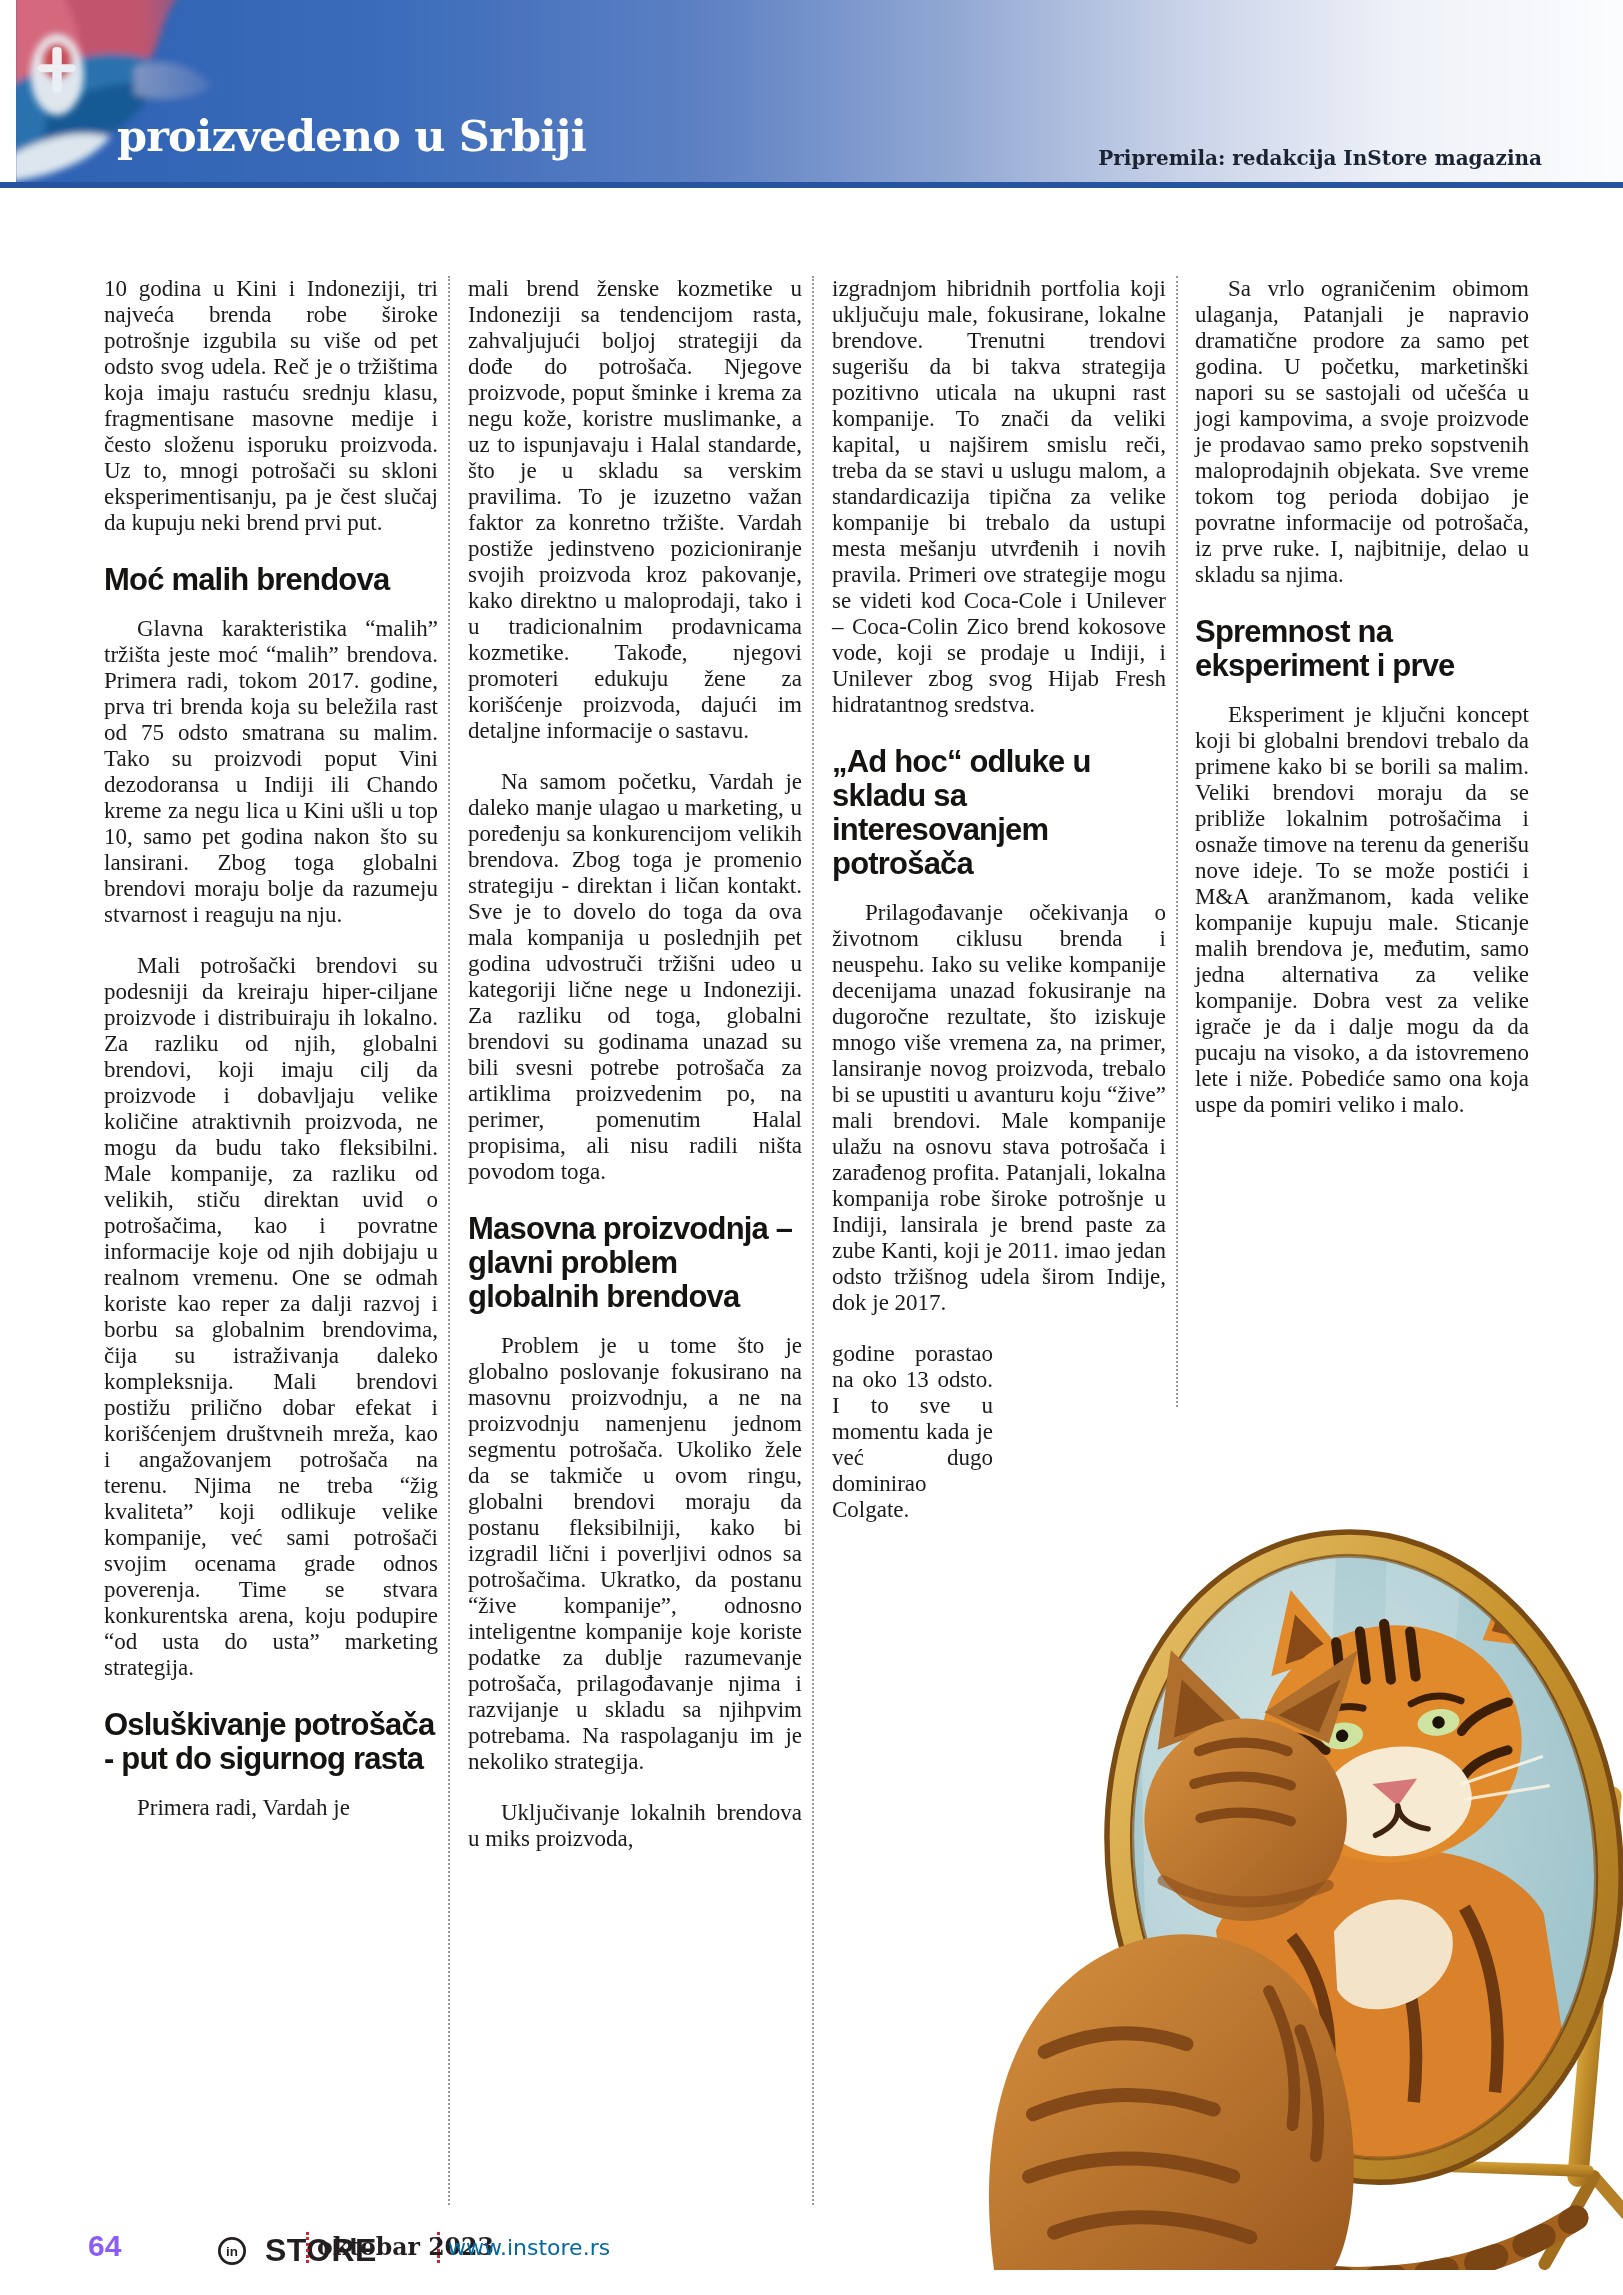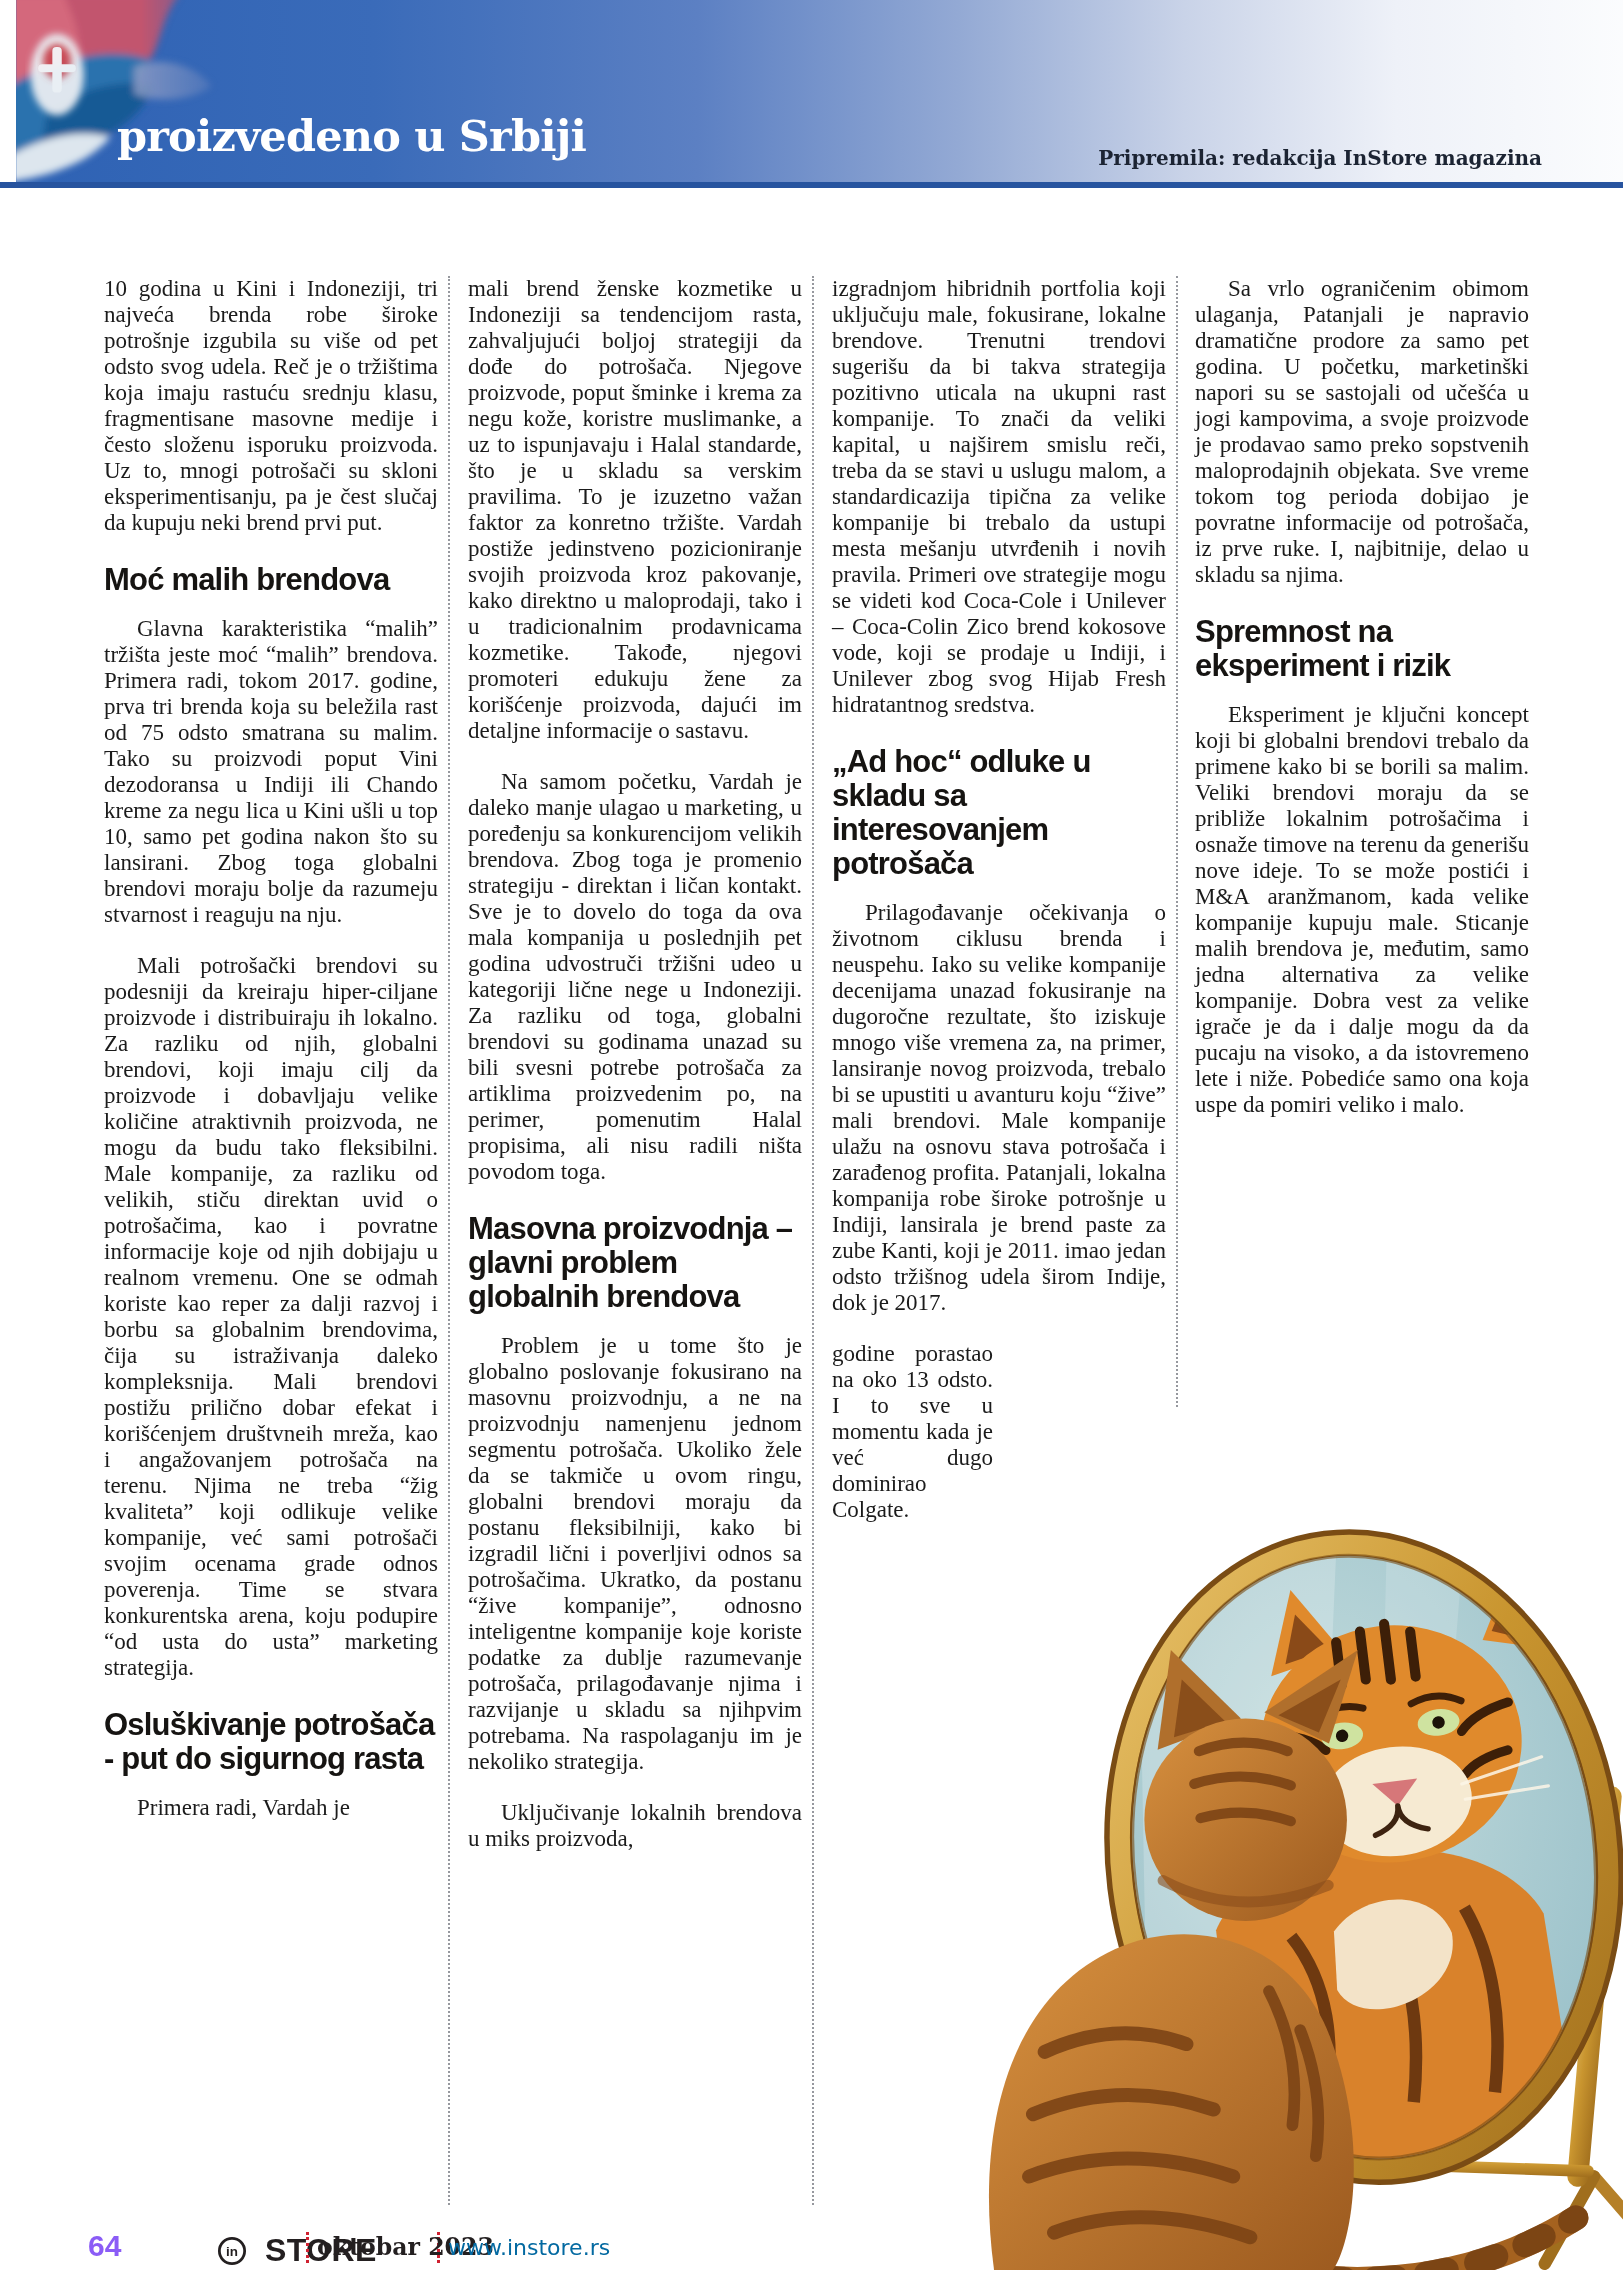--- a/index.html
+++ b/index.html
@@ -105,21 +105,21 @@
 
   <section class="col" style="left:832px">
     <p class="p">izgradnjom hibridnih portfolia koji uključuju male, fokusirane, lokalne brendove. Trenutni trendovi sugerišu da bi takva strategija pozitivno uticala na ukupni rast kompanije. To znači da veliki kapital, u najširem smislu reči, treba da se stavi u uslugu malom, a standardicazija tipična za velike kompanije bi trebalo da ustupi mesta mešanju utvrđenih i novih pravila. Primeri ove strategije mogu se videti kod Coca-Cole i Unilever – Coca-Colin Zico brend kokosove vode, koji se prodaje u Indiji, i Unilever zbog svog Hijab Fresh hidratantnog sredstva.</p>
     <h2>„Ad hoc“ odluke u skladu sa interesovanjem potrošača</h2>
     <p class="p indent">Prilagođavanje očekivanja o životnom ciklusu brenda i neuspehu. Iako su velike kompanije decenijama unazad fokusiranje na dugoročne rezultate, što iziskuje mnogo više vremena za, na primer, lansiranje novog proizvoda, trebalo bi se upustiti u avanturu koju “žive” mali brendovi. Male kompanije ulažu na osnovu stava potrošača i zarađenog profita. Patanjali, lokalna kompanija robe široke potrošnje u Indiji, lansirala je brend paste za zube Kanti, koji je 2011. imao jedan odsto tržišnog udela širom Indije, dok je 2017.</p>
     <p class="p narrow">godine porastao na oko 13 odsto. I to sve u momentu kada je već dugo dominirao Colgate.</p>
   </section>
 
   <section class="col" style="left:1195px">
     <p class="p indent">Sa vrlo ograničenim obimom ulaganja, Patanjali je napravio dramatične prodore za samo pet godina. U početku, marketinški napori su se sastojali od učešća u jogi kampovima, a svoje proizvode je prodavao samo preko sopstvenih maloprodajnih objekata.  Sve vreme tokom tog perioda dobijao je povratne informacije od potrošača, iz prve ruke. I, najbitnije, delao u skladu sa njima.</p>
-    <h2>Spremnost na eksperiment i rizik</h2>
+    <h2>Spremnost na eksperiment i prve</h2>
     <p class="p indent">Eksperiment je ključni koncept koji bi globalni brendovi trebalo da primene kako bi se borili sa malim.  Veliki brendovi moraju da se približe lokalnim potrošačima i osnaže timove na terenu da generišu nove ideje. To se može postići i M&amp;A aranžmanom, kada velike kompanije kupuju male. Sticanje malih brendova je, međutim, samo jedna alternativa za velike kompanije. Dobra vest za velike igrače je da i dalje mogu da da pucaju na visoko, a da istovremeno lete i niže. Pobediće samo ona koja uspe da pomiri veliko i malo.</p>
   </section>
 
   <figure class="illus">
     <svg width="736" height="779" viewBox="0 0 940 1000" aria-hidden="true">
       <defs>
         <linearGradient id="goldg" x1="0" y1="0" x2="1" y2="1">
           <stop offset="0" stop-color="#e9c46d"></stop>
             <stop offset="0.5" stop-color="#c9952f"></stop>
             <stop offset="1" stop-color="#a06e1d"></stop>

